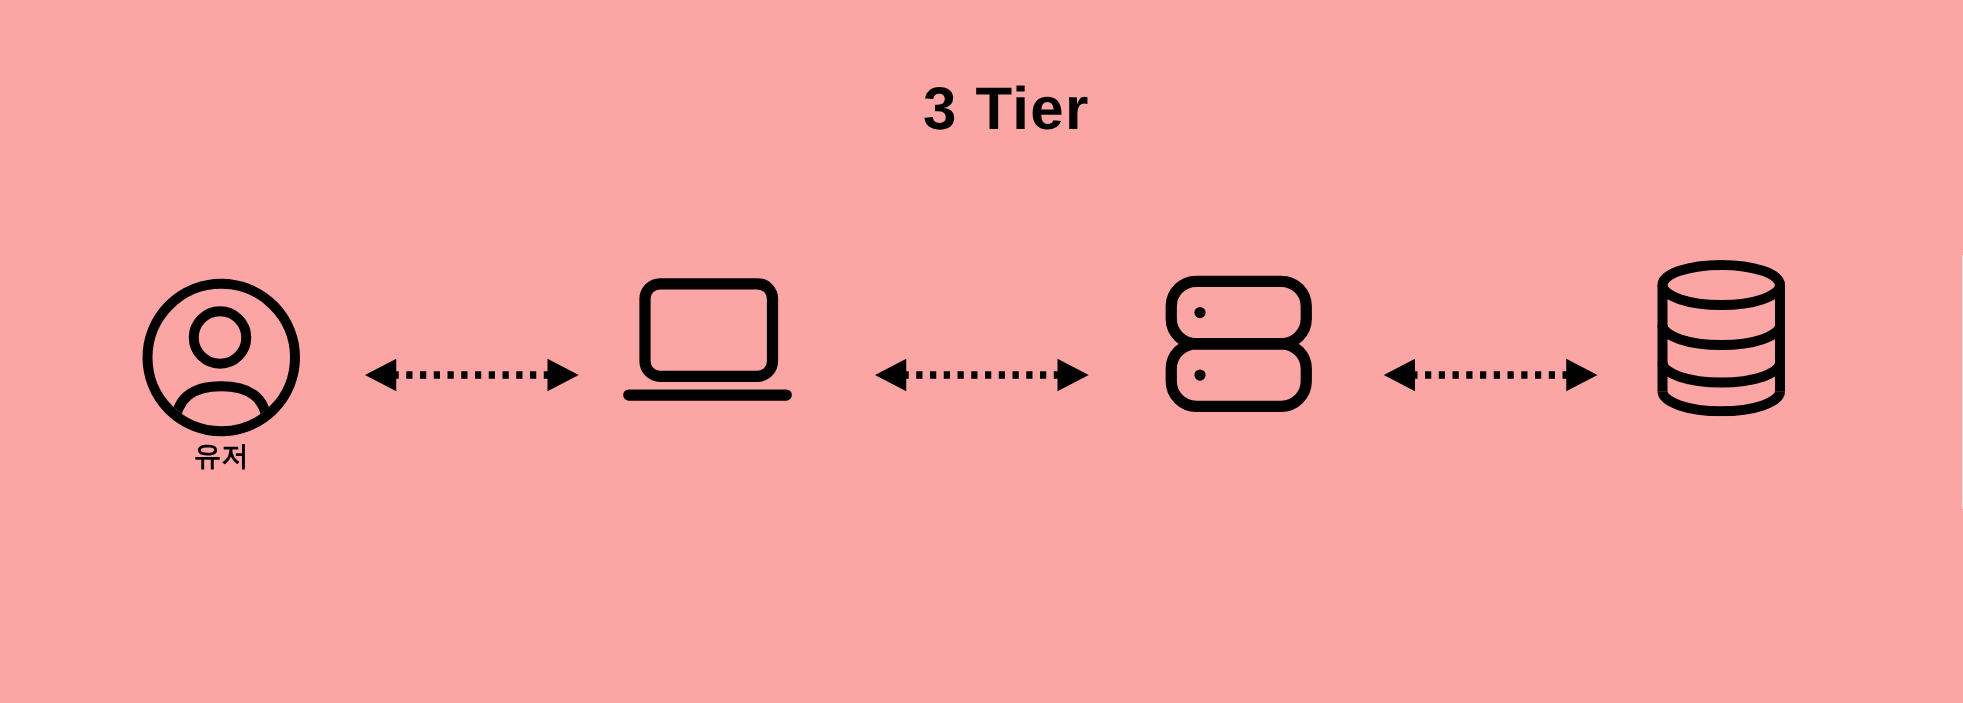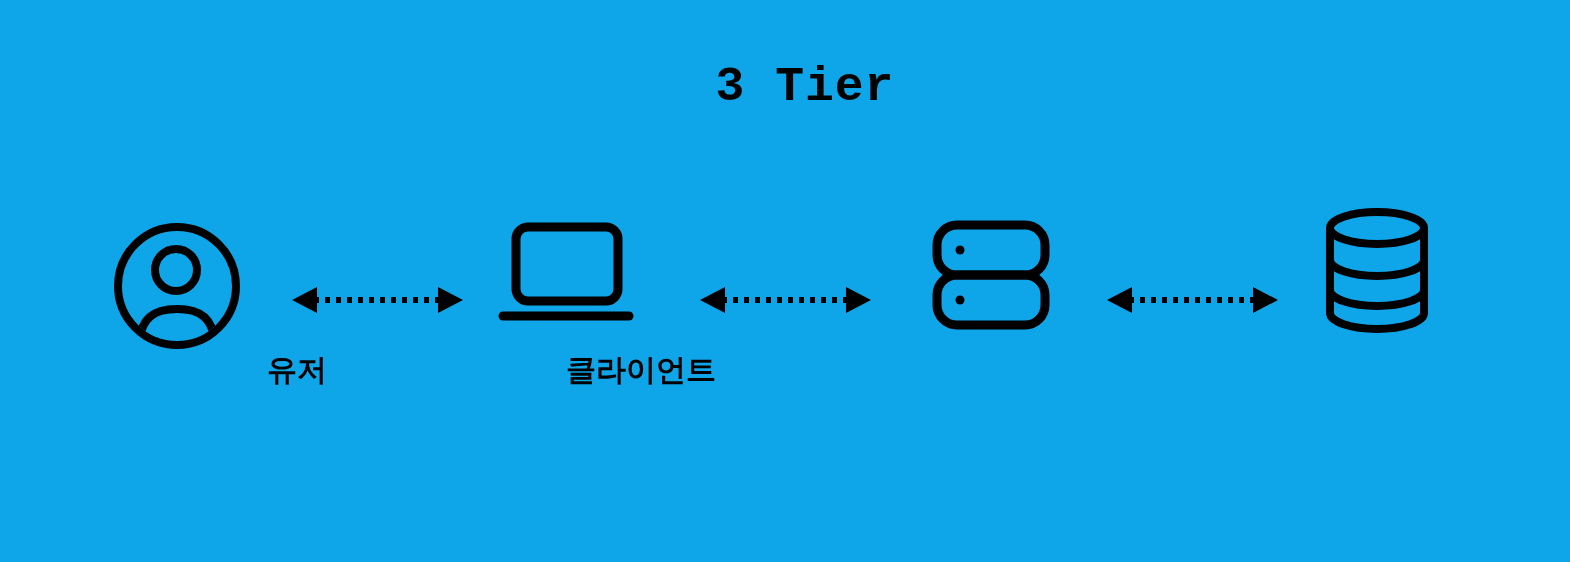--- a/index.html
+++ b/index.html
@@ -5,23 +5,22 @@
   html, body {
     margin: 0;
     padding: 0;
     background: #ffffff;
     font-family: "Liberation Sans", "DejaVu Sans", sans-serif;
   }
   .canvas {
     position: relative;
     width: 1570px;
     height: 562px;
-    background: #0ea5e9;
+    background: #fca5a5;
     overflow: hidden;
-    font-family: Liberation Mono, monospace;
   }
   .title {
     position: absolute;
     top: 60px;
     left: 20px;
     width: 1570px;
     text-align: center;
     font-size: 48px;
     font-weight: 700;
     color: #000000;
@@ -29,22 +28,22 @@
   }
   .icon-box {
     position: absolute;
   }
   .icon-box svg {
     display: block;
   }
   .node-label {
     position: absolute;
     width: 300px;
-    text-align: right;
-    font-size: 30px;
+    text-align: center;
+    font-size: 22px;
     font-weight: 700;
     color: #000000;
   }
   .arrow-box {
     position: absolute;
     width: 175px;
     height: 36px;
   }
   .arrow-box svg {
     display: block;
@@ -82,21 +81,20 @@
       <polygon points="173,18 148,5 148,31" fill="#000"></polygon>
     </svg>
   </div>
 
   <div class="icon-box" style="left:496px; top:222px;">
     <svg width="140" height="100" viewBox="0 0 140 100">
       <rect x="20" y="5" width="102" height="74" rx="12" fill="none" stroke="#000" stroke-width="9"></rect>
       <line x1="7" y1="94" x2="133" y2="94" stroke="#000" stroke-width="9" stroke-linecap="round"></line>
     </svg>
   </div>
-  <div class="node-label" style="left:416px; top:350px;">클라이언트</div>
 
   <div class="arrow-box" style="left:698px; top:282px;">
     <svg viewBox="0 0 175 36">
       <line x1="24" y1="18" x2="151" y2="18" stroke="#000" stroke-width="6" stroke-dasharray="5 6"></line>
       <polygon points="2,18 27,5 27,31" fill="#000"></polygon>
       <polygon points="173,18 148,5 148,31" fill="#000"></polygon>
     </svg>
   </div>
 
   <div class="icon-box" style="left:931px; top:220px;">

